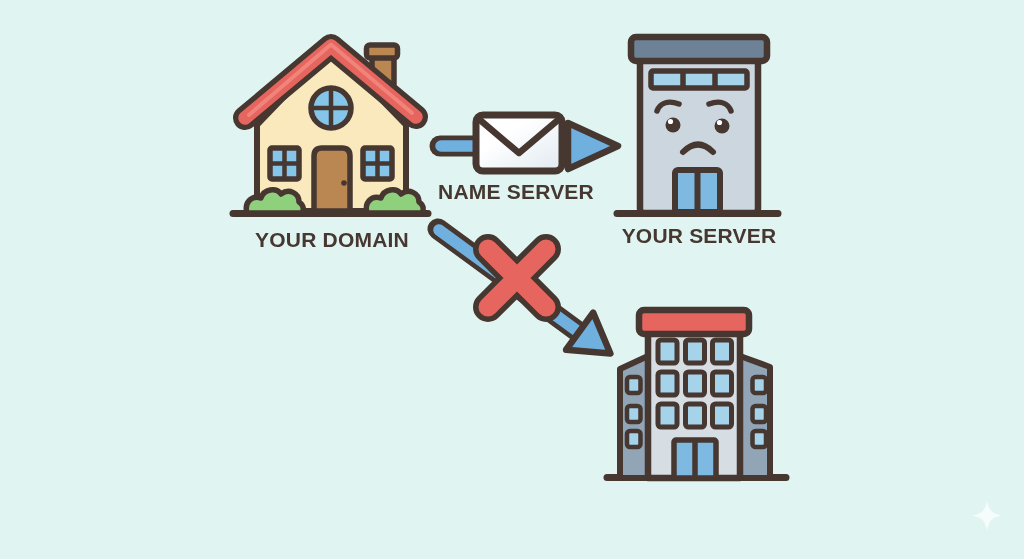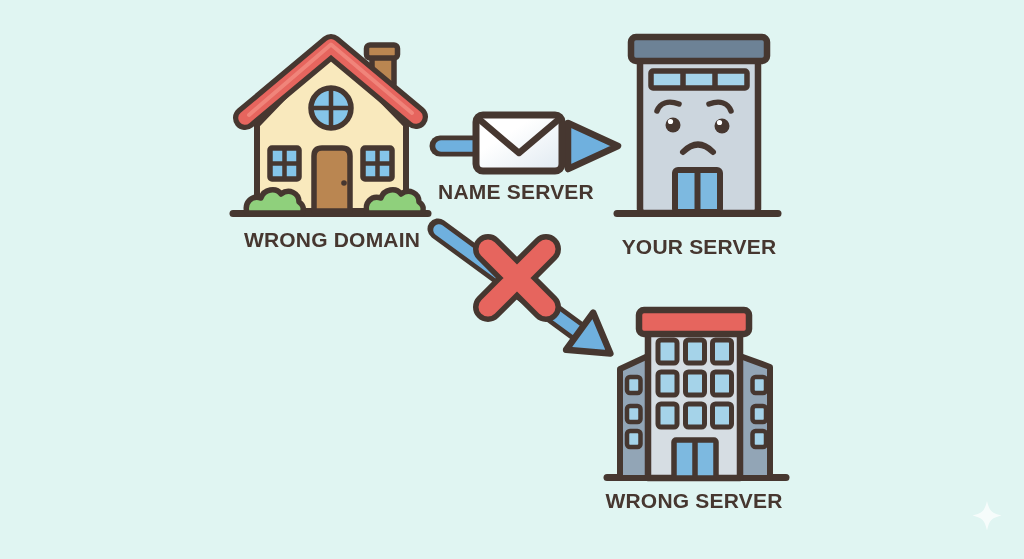--- a/index.html
+++ b/index.html
@@ -135,28 +135,25 @@
         <rect x="712.5" y="404" width="19" height="23" rx="3" class="f-swin st-dark rc" stroke-width="5"></rect>
       </g>
       <rect x="674" y="440" width="42" height="38" rx="2" class="f-sdoor st-dark rc" stroke-width="5.5"></rect>
       <path d="M695 441 V478" class="st-dark nf" stroke-width="5.5"></path>
     </g>
 
     <path class="sparkle" d="M987 501 C989.5 511 991.5 513 1001.5 515.5 C991.5 518 989.5 520 987 530.5 C984.5 520 982.5 518 972.5 515.5 C982.5 513 984.5 511 987 501 Z"></path>
   </svg>
 
   <div class="label" style="left:332px;top:228px">
-    <div>WRONG DOMAIN</div>
+    <div>YOUR DOMAIN</div>
   </div>
 
   <div class="label" style="left:516px;top:180px">
     <div>NAME SERVER</div>
   </div>
 
-  <div class="label" style="left:699px;top:235px">
+  <div class="label" style="left:699px;top:224px">
     <div>YOUR SERVER</div>
   </div>
 
-  <div class="label" style="left:694px;top:489px">
-    <div>WRONG SERVER</div>
-  </div>
 
 </div>
 
 </body></html>

